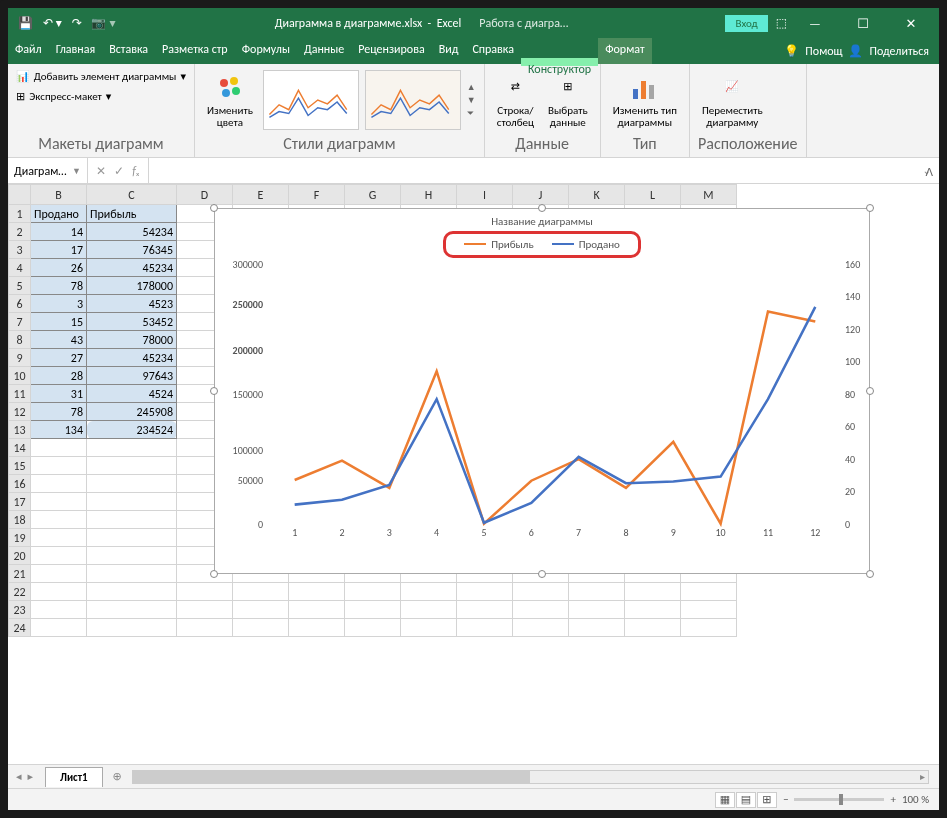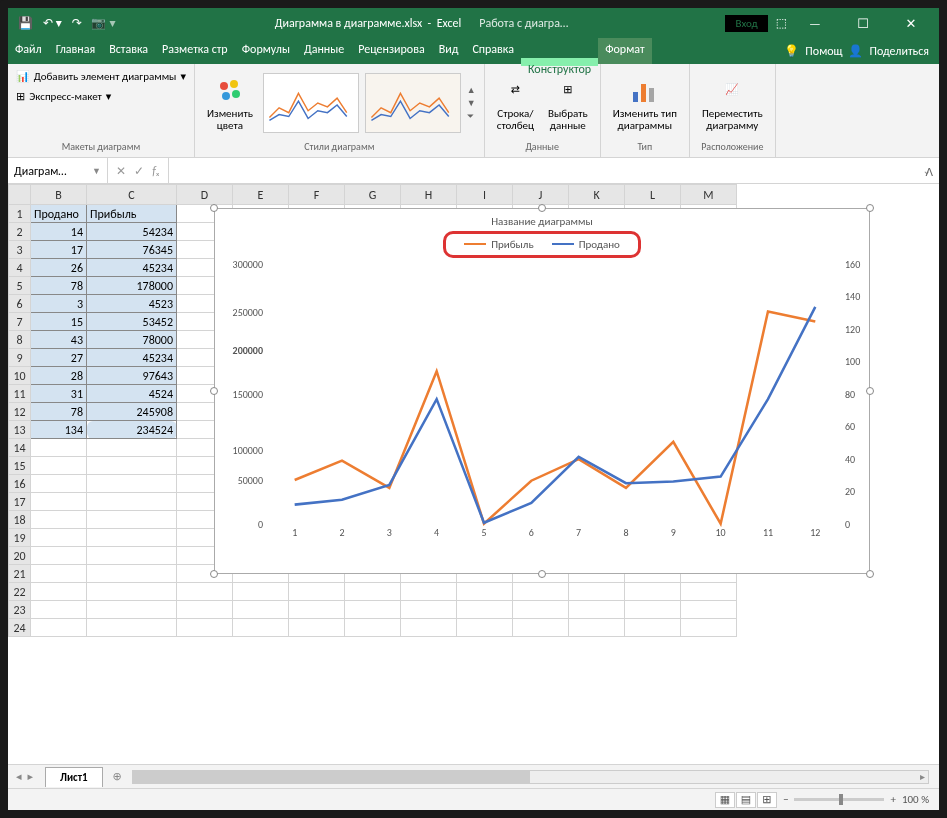--- a/index.html
+++ b/index.html
@@ -3,38 +3,38 @@
 <meta charset="utf-8">
 <style>
 * { box-sizing: border-box; margin: 0; padding: 0; font-family: 'Segoe UI', Calibri, sans-serif; }
 body { background: #1a1a1a; display: flex; justify-content: center; }
 .frame { width: 947px; height: 818px; background: #fff; position: relative; border: 8px solid #1a1a1a; border-radius: 4px; overflow: hidden; }
 .titlebar { height: 30px; background: #217346; display: flex; align-items: center; color: #fff; font-size: 12px; }
 .qat { display: flex; align-items: center; gap: 10px; padding: 0 10px; }
 .qat span, .qat svg { color: #fff; }
 .title-center { flex: 1; text-align: center; display: flex; justify-content: center; gap: 18px; }
 .title-right { display: flex; align-items: center; gap: 8px; padding: 0 8px; }
-.login-btn { background: #000000; color: #217346; padding: 2px 10px; font-size: 11px; }
+.login-btn { background: #5eead4; color: #217346; padding: 2px 10px; font-size: 11px; }
 .winbtn { width: 40px; text-align: center; font-size: 13px; }
 .tabs { height: 26px; background: #217346; display: flex; align-items: stretch; font-size: 12px; color: #fff; }
 .tab { padding: 4px 7px; cursor: pointer; white-space: nowrap; }
 .tab.active { background: #86efac; color: #217346; margin-top: 20px; }
 .tab.context { background: #4a8b5c; }
 .tabs-right { margin-left: auto; display: flex; align-items: center; gap: 6px; padding: 0 10px; }
 .ribbon { height: 94px; background: #f3f3f3; border-bottom: 1px solid #d4d4d4; display: flex; font-size: 11px; }
 .group { border-right: 1px solid #d4d4d4; padding: 4px 8px; display: flex; flex-direction: column; justify-content: space-between; }
-.group-label { text-align: center; color: #666; font-size: 10px; padding-top: 2px; }
+.group-label { text-align: center; color: #666; font-size: 16px; padding-top: 2px; }
 .group-body { display: flex; align-items: center; gap: 6px; flex: 1; }
 .vbtn { display: flex; flex-direction: column; align-items: center; gap: 2px; padding: 2px 4px; text-align: center; line-height: 1.1; }
 .vbtn .ico { width: 32px; height: 32px; display: flex; align-items: center; justify-content: center; }
 .hitem { display: flex; align-items: center; gap: 4px; padding: 2px 0; font-size: 11px; }
 .style-thumb { width: 96px; height: 60px; border: 1px solid #ccc; background: #fff; display: inline-block; position: relative; }
 .style-thumb svg { width: 100%; height: 100%; }
 .formula-bar { height: 26px; background: #fff; border-bottom: 1px solid #d4d4d4; display: flex; align-items: center; font-size: 12px; }
-.namebox { width: 100px; border-right: 1px solid #d4d4d4; padding: 0 6px; display: flex; align-items: center; justify-content: space-between; height: 100%; }
+.namebox { width: 80px; border-right: 1px solid #d4d4d4; padding: 0 6px; display: flex; align-items: center; justify-content: space-between; height: 100%; }
 .fx-icons { display: flex; gap: 8px; padding: 0 8px; color: #999; border-right: 1px solid #d4d4d4; height: 100%; align-items: center; }
 .fx-input { flex: 1; padding: 0 6px; }
 .sheet-area { position: relative; height: 548px; overflow: hidden; background: #fff; }
 .grid-table { border-collapse: collapse; font-size: 12px; }
 .grid-table th { background: #e6e6e6; border: 1px solid #d4d4d4; font-weight: normal; color: #333; }
 .grid-table th.col { width: 56px; height: 20px; }
 .grid-table th.row { width: 22px; height: 18px; text-align: center; }
 .grid-table td { border: 1px solid #d4d4d4; width: 56px; height: 18px; padding: 0 3px; text-align: right; }
 .grid-table td.sel { background: #d4e3f1; border: 1px solid #888; }
 .grid-table th.corner { width: 22px; background: #e6e6e6; }
@@ -612,21 +612,21 @@
             </div>
         </div>
       </div>
       <div class="plot">
         <div class="yaxis-left" id="yL">
             <div style="top: 260px;">0</div>
             <div style="top: 216.667px;">50000</div>
             <div style="top: 186px;">100000</div>
             <div style="top: 130px;">150000</div>
             <div style="top: 86.6667px; font-weight: bold;">200000</div>
-            <div style="top: 48px;">250000</div>
+            <div style="top: 40px; font-weight: bold;">250000</div>
             <div style="top: 0px;">300000</div>
           </div>
         <div class="yaxis-right" id="yR">
             <div style="top: 260px;">0</div>
             <div style="top: 227.5px;">20</div>
             <div style="top: 195px;">40</div>
             <div style="top: 162.5px;">60</div>
             <div style="top: 130px;">80</div>
             <div style="top: 97.5px;">100</div>
             <div style="top: 65px;">120</div>

